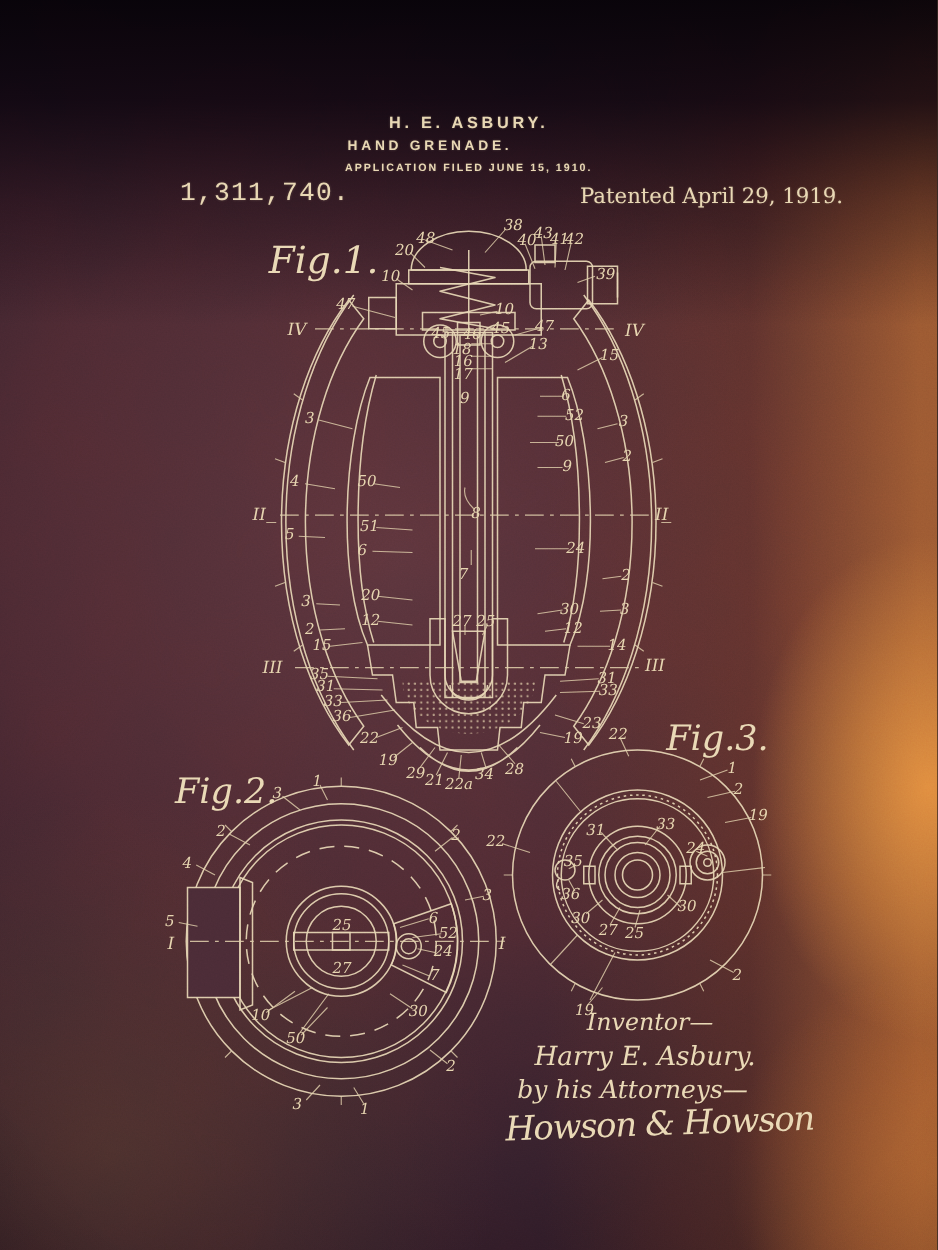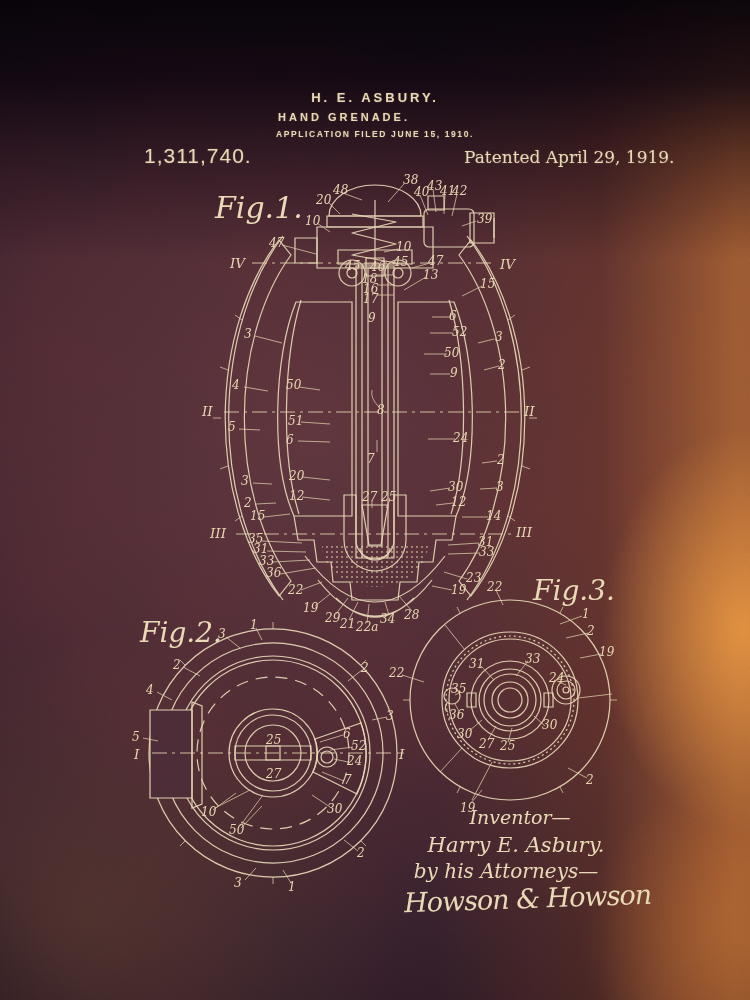--- a/index.html
+++ b/index.html
@@ -14,21 +14,21 @@
   }
   .vignette{position:absolute;inset:0;pointer-events:none;
     background:radial-gradient(ellipse 115% 115% at 50% 48%, rgba(0,0,0,0) 55%, rgba(6,2,10,.45) 88%, rgba(4,1,8,.65) 100%);}
   .grain{position:absolute;inset:0;mix-blend-mode:overlay;pointer-events:none;}
   .mottle{position:absolute;inset:0;mix-blend-mode:soft-light;pointer-events:none;}
   .txt{position:absolute;color:#e8d7b2;font-family:"Liberation Sans",sans-serif;white-space:nowrap;
     text-shadow:0 0 2px rgba(240,220,180,.25);}
   .hdr1{top:90px;left:0;width:750px;text-align:center;font-size:13px;font-weight:bold;letter-spacing:3px;}
   .hdr2{top:111px;left:0;width:688px;text-align:center;font-size:11px;font-weight:bold;letter-spacing:3px;}
   .hdr3{top:129px;left:0;width:750px;text-align:center;font-size:8.5px;font-weight:bold;letter-spacing:1.6px;}
-  .patno{top:144px;left:144px;font-family:Liberation Sans, sans-serif;font-size:21px;letter-spacing:1px;}
+  .patno{top:144px;left:144px;font-family:Liberation Mono, monospace;font-size:21px;letter-spacing:1px;}
   .patdate{top:147px;left:464px;font-family:"DejaVu Serif",serif;font-size:17px;}
   svg.art{position:absolute;inset:0;}
   svg.art *{vector-effect:non-scaling-stroke;}
   .ink{stroke:#e8d7b5;stroke-width:1.2;fill:none;opacity:.92;}
   .ld{stroke:#e2d0ab;stroke-width:.9;fill:none;opacity:.8;}
   .dashdot{stroke:#e2d0ab;stroke-width:1;fill:none;stroke-dasharray:15 5 3 5;opacity:.85;}
   .c{font-family:"DejaVu Serif",serif;font-style:italic;font-size:12px;fill:#e6d4ae;}
   .cs{font-size:13.5px;}
   .fig{font-family:"DejaVu Serif",serif;font-style:italic;font-size:30px;fill:#e9d8b4;}
   .fig23{font-size:28px;}

